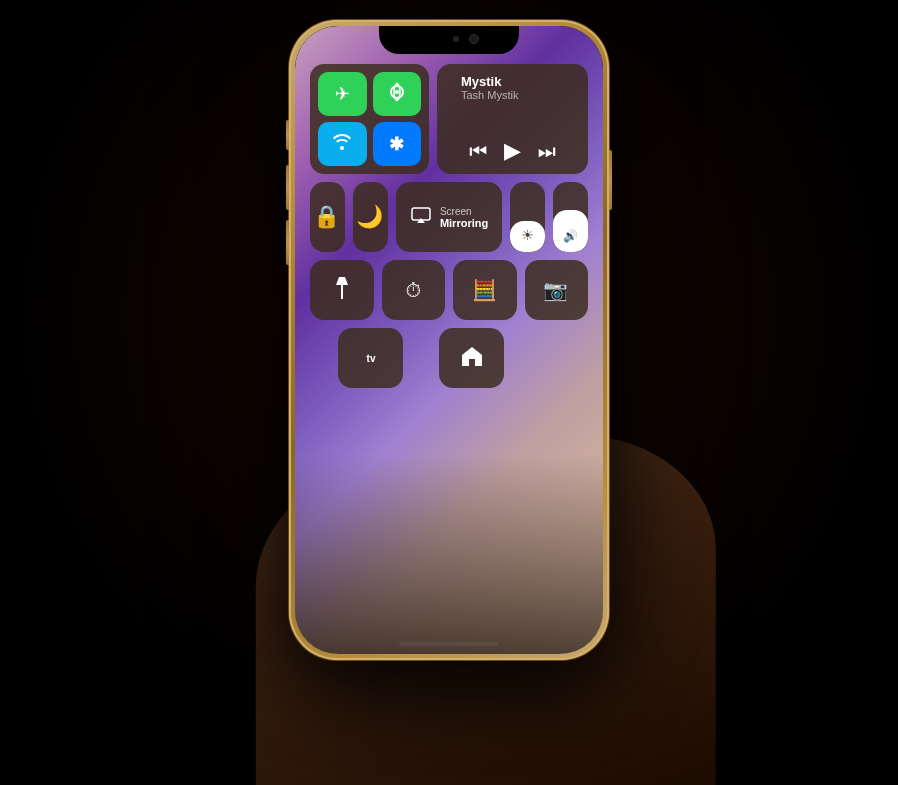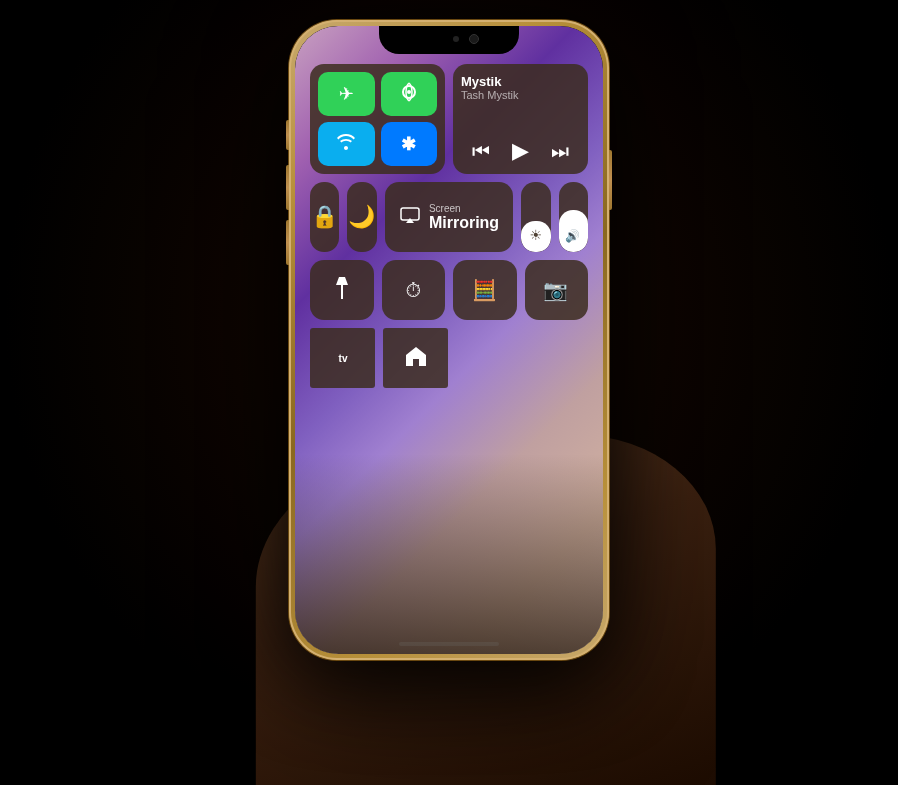--- a/index.html
+++ b/index.html
@@ -190,21 +190,21 @@
     }
 
     .cc-btn.active-green { background: #30d158; }
     .cc-btn.active-blue { background: #007aff; }
     .cc-btn.active-blue2 { background: #0aaeef; }
 
     
     .music-block {
       background: rgba(60, 45, 30, 0.85);
       border-radius: 14px;
-      padding: 10px 8px;
+      padding: 10px 24px;
       flex: 1;
       display: flex;
       flex-direction: column;
       justify-content: space-between;
     }
 
     .music-title {
       font-size: 13px;
       font-weight: 600;
       color: white;
@@ -258,21 +258,21 @@
       border-radius: 14px;
       display: flex;
       align-items: center;
       gap: 8px;
       padding: 1px 14px;
       height: 60px;
       color: white;
     }
     .mirror-text { display: flex; flex-direction: column; }
     .mirror-label { font-size: 10px; color: rgba(255,255,255,0.7); }
-    .mirror-title { font-size: 16px; font-weight: 600; }
+    .mirror-title { font-size: 11px; font-weight: 600; }
 
     
     .app-row {
       display: flex;
       gap: 8px;
     }
 
     .app-btn {
       background: rgba(60, 45, 30, 0.85);
       border-radius: 14px;
@@ -286,29 +286,30 @@
     }
 
     
     .app-row-2 {
       display: flex;
       gap: 8px;
     }
 
     .app-btn-lg {
       background: rgba(60, 45, 30, 0.85);
-      border-radius: 3px;
+      border-radius: 14px;
       width: 65px;
       height: 60px;
       display: flex;
       align-items: center;
       justify-content: center;
       font-size: 14px;
       color: white;
       font-weight: 600;
+      margin-left: 28px;
     }
 
     
     .home-indicator {
       position: absolute;
       bottom: 8px;
       left: 50%;
       transform: translateX(-50%);
       width: 100px;
       height: 4px;

